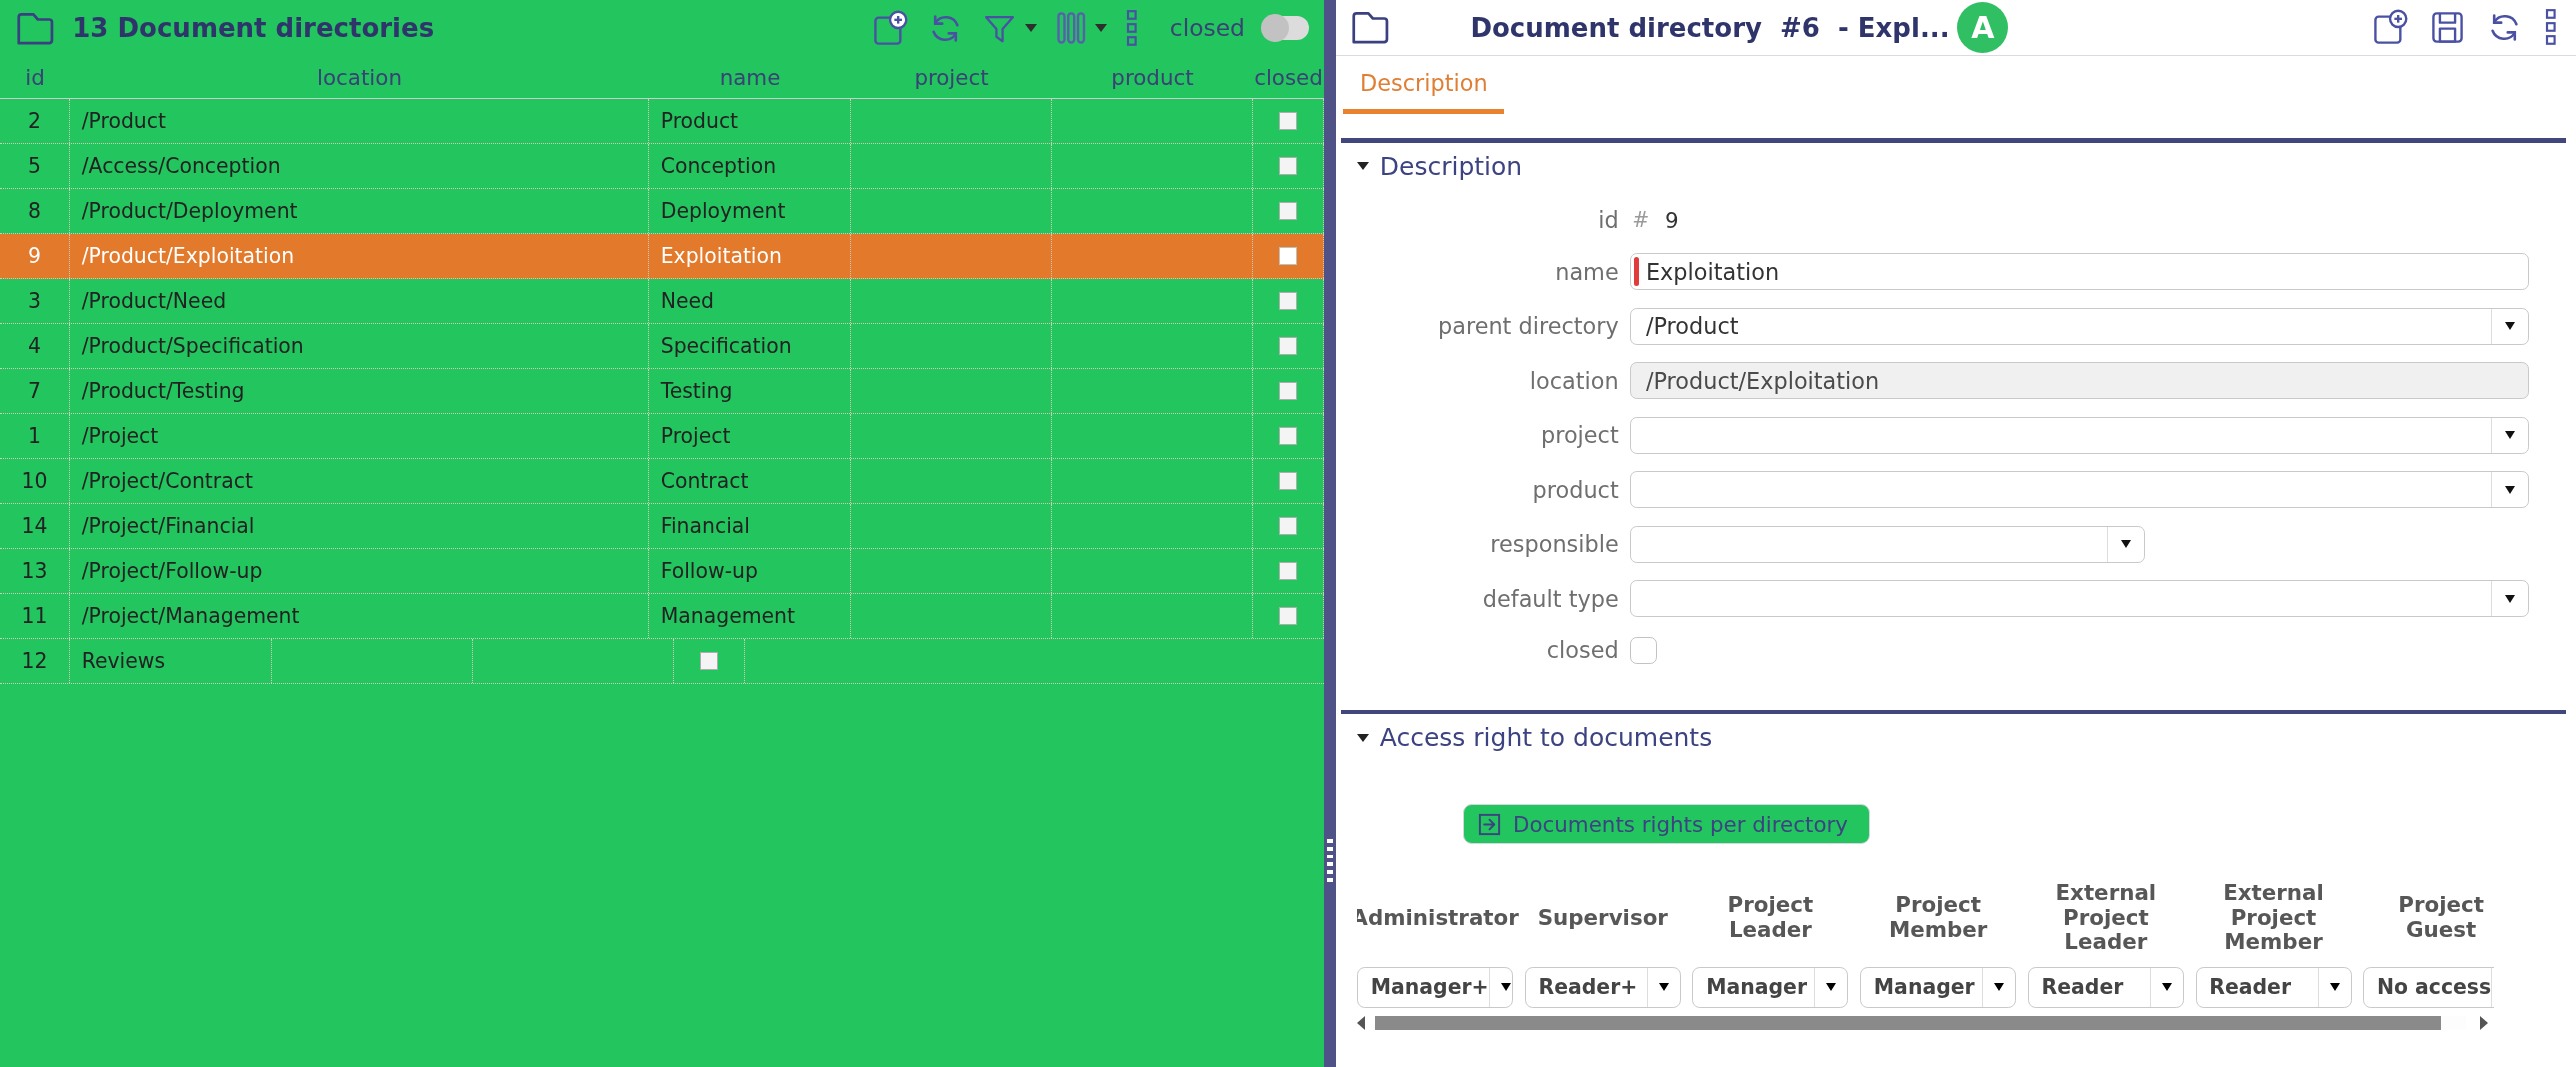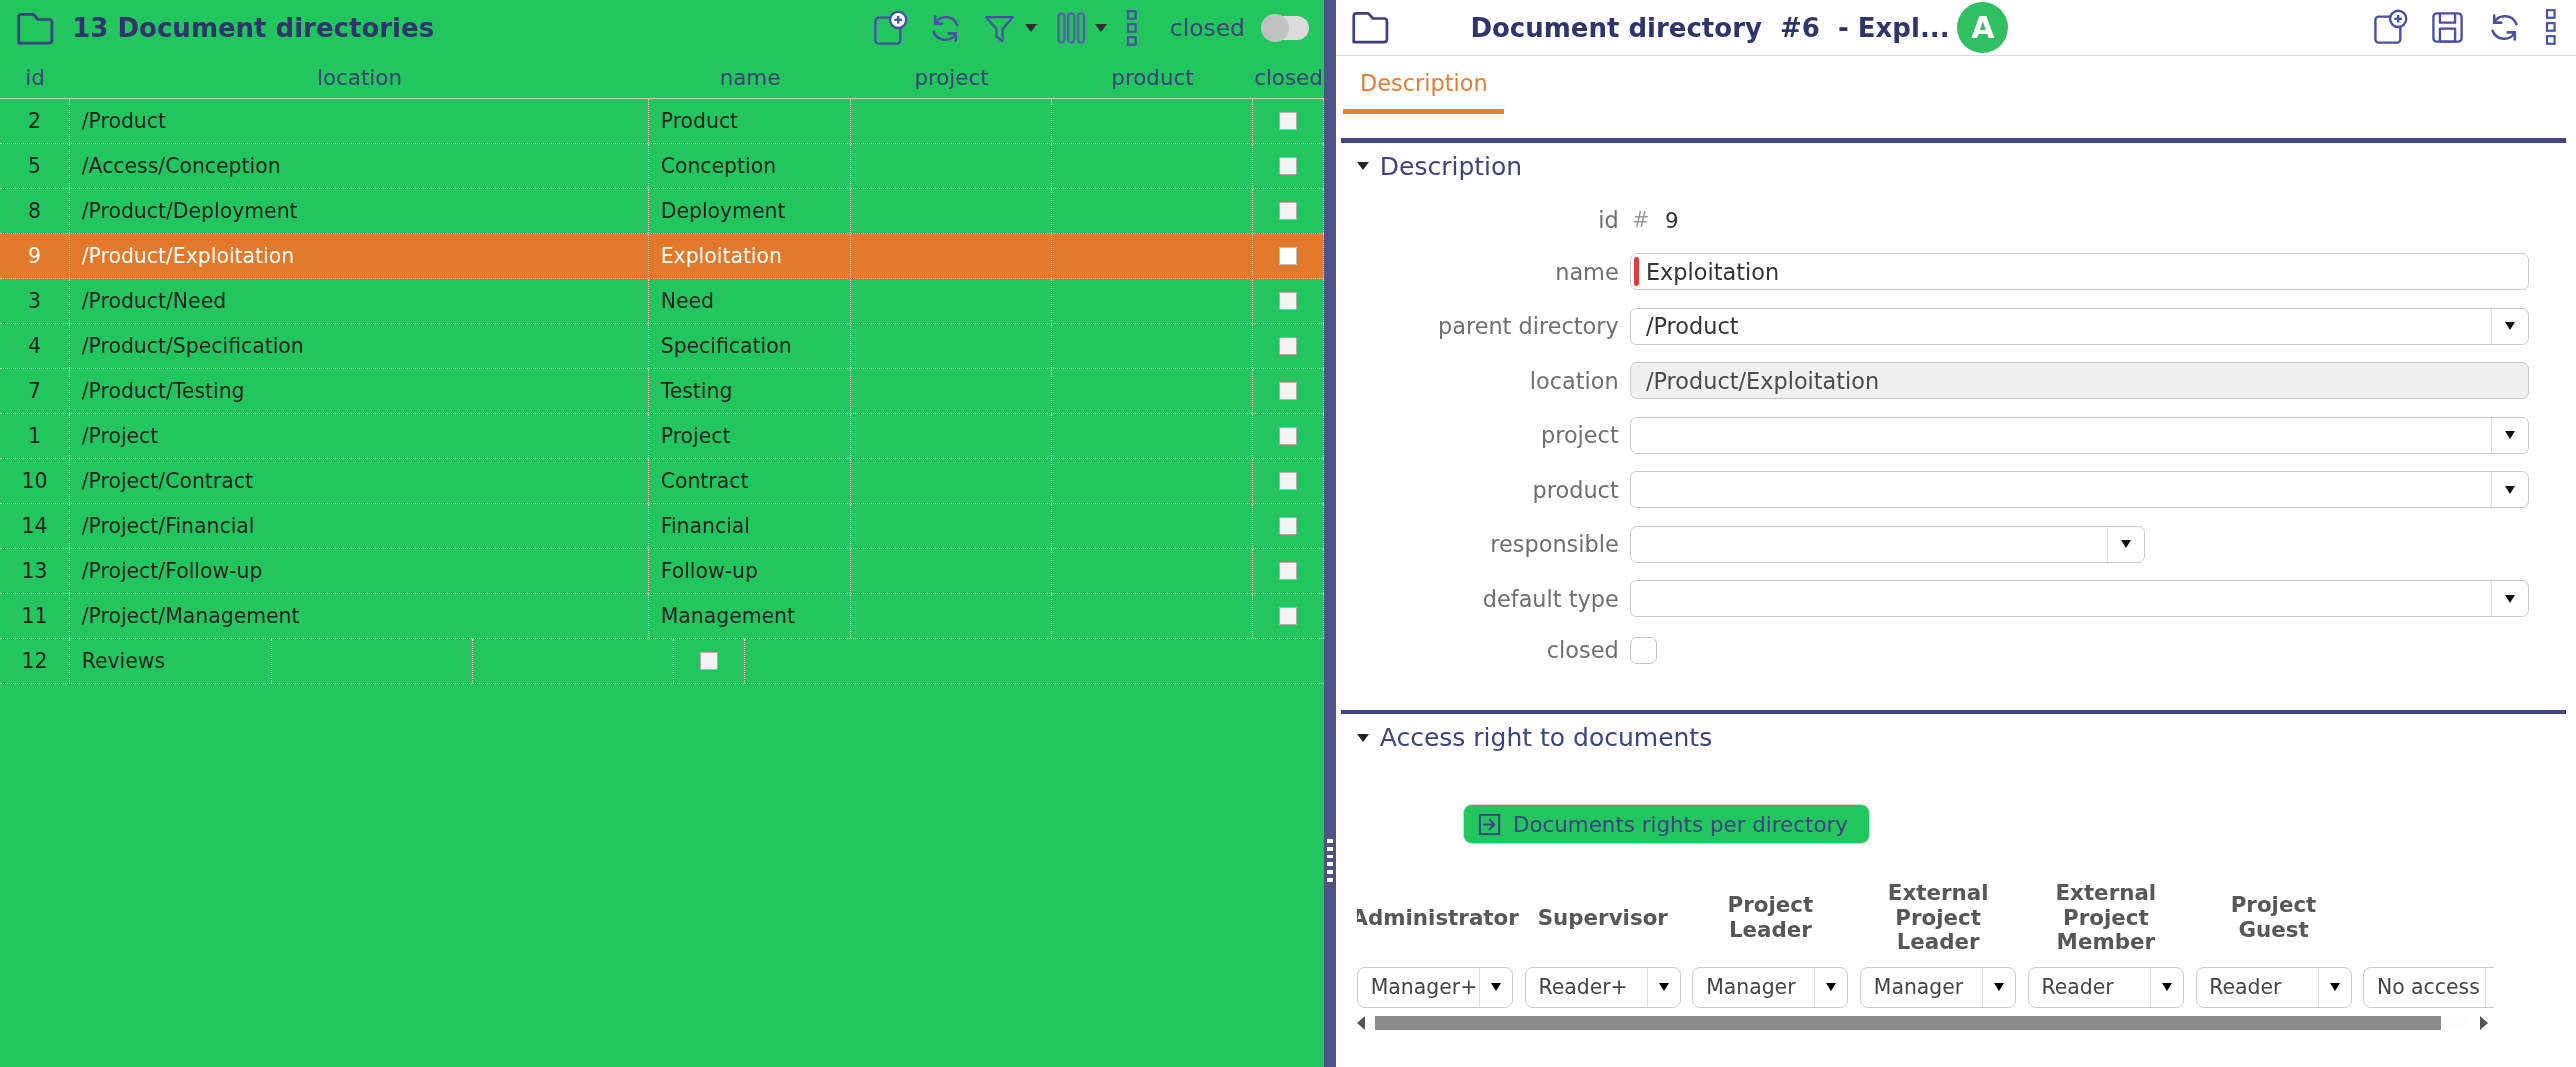--- a/index.html
+++ b/index.html
@@ -80,21 +80,21 @@
 
   .rights-btn { margin:53px 0 0 127px; height:40px; padding:0 21.4px 0 13.6px; display:inline-flex; align-items:center; gap:10.7px;
                 background:#22c55e; border:1px solid #D6D6DE; border-radius:8.8px; font-size:21.4px; color:#3C4380; cursor:pointer; }
 
   .roles-viewport { width:1137px; margin:37px 0 0 21.4px; overflow:hidden; }
   .roles-grid { display:grid; grid-template-columns:repeat(7,156px); column-gap:11.7px; width:1266px; }
   .role-header { min-height:72px; display:flex; align-items:center; justify-content:center; text-align:center;
                  font-size:21.4px; font-weight:bold; color:#575757; line-height:1.15; }
   .role-select { margin-top:11.7px; height:41px; border:1px solid #C9C9C9; border-radius:7.8px; background:#fff;
                  display:flex; align-items:center; font-size:20.4px; color:#444; overflow:hidden; cursor:pointer; }
-  .role-select .val { padding-left:12.7px; flex:1; white-space:nowrap; }
+  .role-select .val { padding-left:12.7px; flex:1; white-space:nowrap;font-weight:bold; }
   .role-select .arrow-sect { width:33px; }
   .role-select .arrow-sect .arr { border-top-color:#000; }
 
   .hscroll { width:1131px; margin:7.8px 0 0 21.4px; height:15.6px; display:flex; align-items:center; }
   .hs-arrow { width:0; height:0; flex:none; cursor:pointer; }
   .hs-left  { border-top:7.8px solid transparent; border-bottom:7.8px solid transparent; border-right:8.8px solid #555; }
   .hs-right { border-top:7.8px solid transparent; border-bottom:7.8px solid transparent; border-left:8.8px solid #555; margin-left:13.6px; }
   .hs-track { flex:1; height:13.6px; margin-left:9.7px; background:#fdfdfd; }
   .hs-thumb { width:1066px; height:13.6px; background:#8A8A8A; cursor:grab; }
 
@@ -445,20 +445,21 @@
         <path d="M7.5 13 h10 M13 8 l5 5 -5 5" stroke-linecap="round" stroke-linejoin="round"></path>
       </svg>
       <span>Documents rights per directory</span>
     </div>
 
     <div class="roles-viewport">
       <div class="roles-grid" id="role-headers">
           <div class="role-header">Administrator</div>
           <div class="role-header">Supervisor</div>
           <div class="role-header">Project Leader</div>
+          <div class="role-header">Project Member</div>
           <div class="role-header">External Project Leader</div>
           <div class="role-header">External Project Member</div>
           <div class="role-header">Project Guest</div>
         </div>
       <div class="roles-grid" id="role-selects">
           <div class="role-select">
             <span class="val">Manager+</span>
             <span class="arrow-sect">
               <span class="arr"></span>
             </span>

